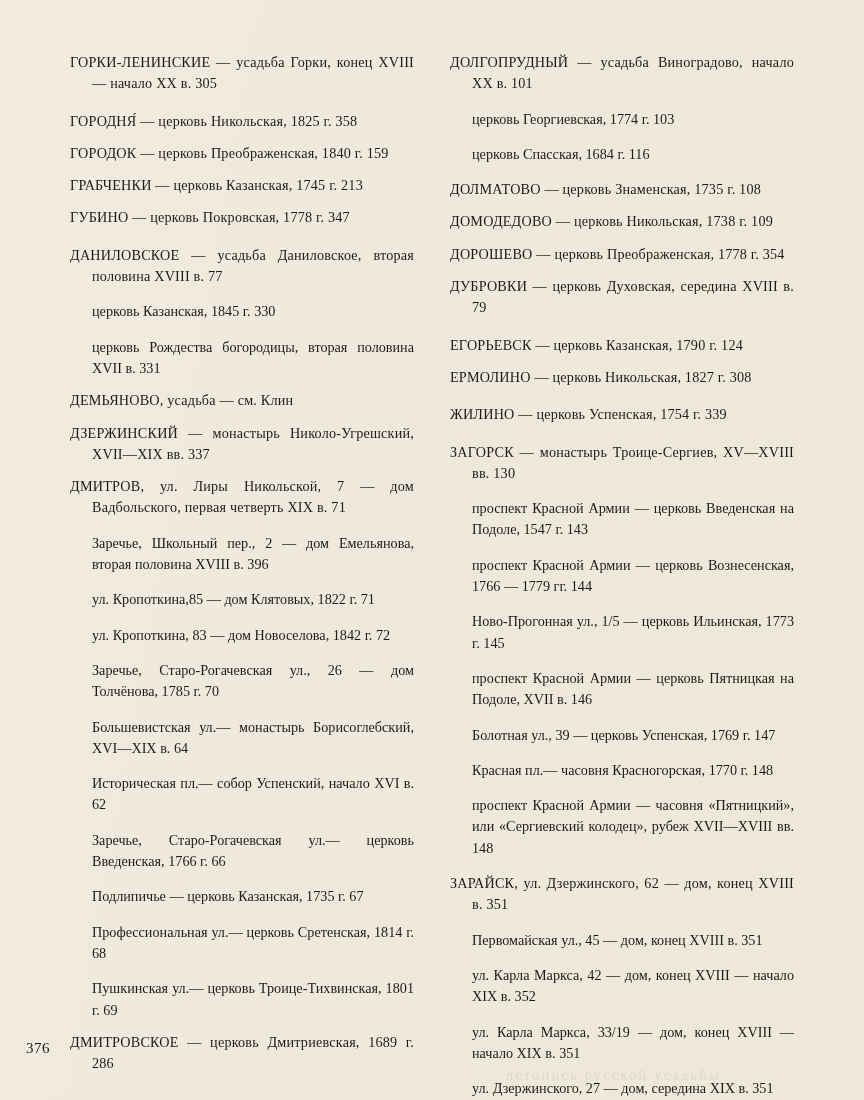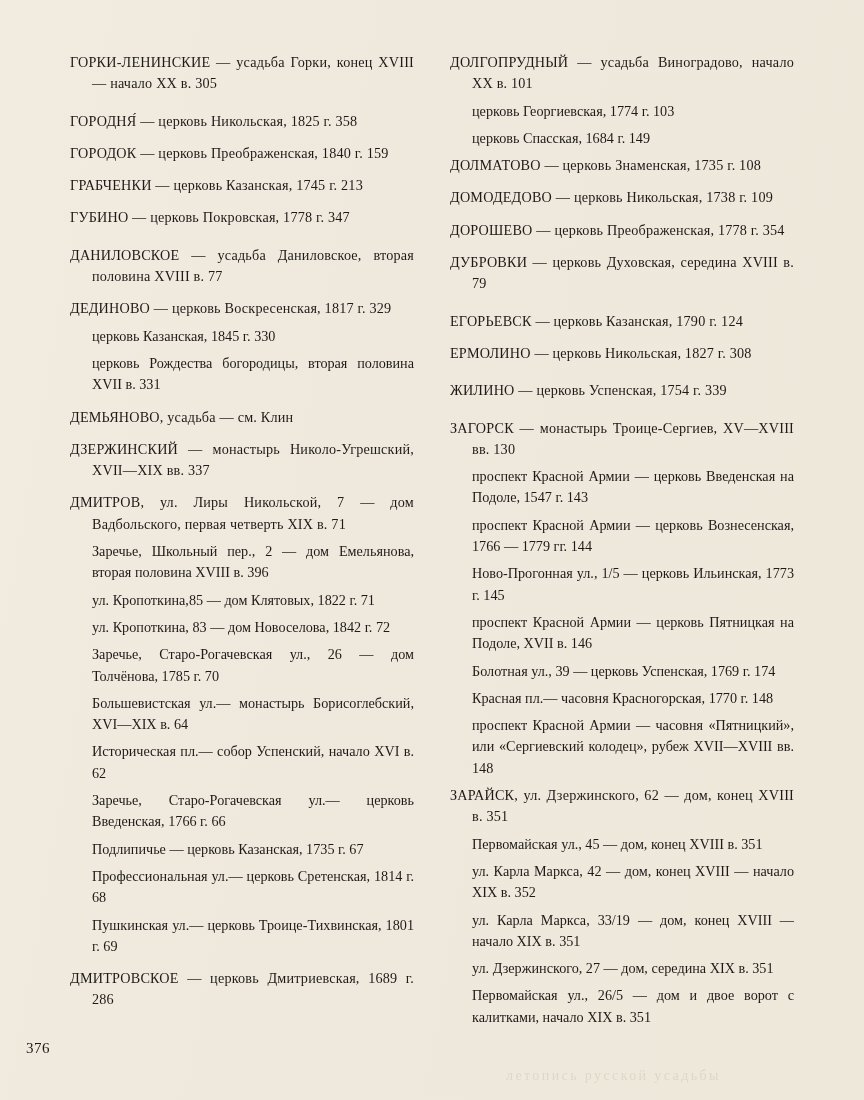--- a/index.html
+++ b/index.html
@@ -32,21 +32,21 @@
     width: 344px;
   }
   .entry {
     margin: 0 0 0 0;
     font-size: 14.2px;
     line-height: 1.5;
     text-align: justify;
     text-justify: inter-word;
   }
   .entry + .entry {
-    margin-top: 6px;
+    margin-top: 14px;
   }
   .gap-sm { margin-top: 11px !important; }
   .gap-md { margin-top: 16px !important; }
   .head {
     letter-spacing: 0.2px;
     white-space: normal;
   }
   .sub {
     padding-left: 22px;
     text-indent: 0;
@@ -80,55 +80,54 @@
 
 <div class="page">
   <div class="columns">
     <div class="col" id="col-0">
         <div class="entry head hang">ГОРКИ-ЛЕНИНСКИЕ — усадьба Горки, конец XVIII — начало XX в. 305</div>
         <div class="entry head hang gap-md">ГОРОДНЯ́ — церковь Никольская, 1825 г. 358</div>
         <div class="entry head hang gap-sm">ГОРОДОК — церковь Преображенская, 1840 г. 159</div>
         <div class="entry head hang gap-sm">ГРАБЧЕНКИ — церковь Казанская, 1745 г. 213</div>
         <div class="entry head hang gap-sm">ГУБИНО — церковь Покровская, 1778 г. 347</div>
         <div class="entry head hang gap-md">ДАНИЛОВСКОЕ — усадьба Даниловское, вторая половина XVIII в. 77</div>
-        <div class="entry head hang gap-sm">ДЕДИНОВО — церковь Воскресенская, 1817 г. 329</div>
         <div class="entry sub">церковь Казанская, 1845 г. 330</div>
         <div class="entry sub">церковь Рождества богородицы, вторая половина XVII в. 331</div>
         <div class="entry head hang gap-sm">ДЕМЬЯНОВО, усадьба — см. Клин</div>
         <div class="entry head hang gap-sm">ДЗЕРЖИНСКИЙ — монастырь Николо-Угрешский, XVII—XIX вв. 337</div>
         <div class="entry head hang gap-sm">ДМИТРОВ, ул. Лиры Никольской, 7 — дом Вадбольского, первая четверть XIX в. 71</div>
         <div class="entry sub">Заречье, Школьный пер., 2 — дом Емельянова, вторая половина XVIII в. 396</div>
         <div class="entry sub">ул. Кропоткина,85 — дом Клятовых, 1822 г. 71</div>
         <div class="entry sub">ул. Кропоткина, 83 — дом Новоселова, 1842 г. 72</div>
         <div class="entry sub">Заречье, Старо-Рогачевская ул., 26 — дом Толчёнова, 1785 г. 70</div>
         <div class="entry sub">Большевистская ул.— монастырь Борисоглебский, XVI—XIX в. 64</div>
         <div class="entry sub">Историческая пл.— собор Успенский, начало XVI в. 62</div>
         <div class="entry sub">Заречье, Старо-Рогачевская ул.— церковь Введенская, 1766 г. 66</div>
         <div class="entry sub">Подлипичье — церковь Казанская, 1735 г. 67</div>
         <div class="entry sub">Профессиональная ул.— церковь Сретенская, 1814 г. 68</div>
         <div class="entry sub">Пушкинская ул.— церковь Троице-Тихвинская, 1801 г. 69</div>
         <div class="entry head hang gap-sm">ДМИТРОВСКОЕ — церковь Дмитриевская, 1689 г. 286</div>
       </div>
     <div class="col" id="col-1">
         <div class="entry head hang">ДОЛГОПРУДНЫЙ — усадьба Виноградово, начало XX в. 101</div>
         <div class="entry sub">церковь Георгиевская, 1774 г. 103</div>
-        <div class="entry sub">церковь Спасская, 1684 г. 149</div>
+        <div class="entry sub">церковь Спасская, 1684 г. 116</div>
         <div class="entry head hang">ДОЛМАТОВО — церковь Знаменская, 1735 г. 108</div>
         <div class="entry head hang gap-sm">ДОМОДЕДОВО — церковь Никольская, 1738 г. 109</div>
         <div class="entry head hang gap-sm">ДОРОШЕВО — церковь Преображенская, 1778 г. 354</div>
         <div class="entry head hang gap-sm">ДУБРОВКИ — церковь Духовская, середина XVIII в. 79</div>
         <div class="entry head hang gap-md">ЕГОРЬЕВСК — церковь Казанская, 1790 г. 124</div>
         <div class="entry head hang gap-sm">ЕРМОЛИНО — церковь Никольская, 1827 г. 308</div>
         <div class="entry head hang gap-md">ЖИЛИНО — церковь Успенская, 1754 г. 339</div>
         <div class="entry head hang gap-md">ЗАГОРСК — монастырь Троице-Сергиев, XV—XVIII вв. 130</div>
         <div class="entry sub">проспект Красной Армии — церковь Введенская на Подоле, 1547 г. 143</div>
         <div class="entry sub">проспект Красной Армии — церковь Вознесенская, 1766 — 1779 гг. 144</div>
         <div class="entry sub">Ново-Прогонная ул., 1/5 — церковь Ильинская, 1773 г. 145</div>
         <div class="entry sub">проспект Красной Армии — церковь Пятницкая на Подоле, XVII в. 146</div>
-        <div class="entry sub">Болотная ул., 39 — церковь Успенская, 1769 г. 174</div>
+        <div class="entry sub">Болотная ул., 39 — церковь Успенская, 1769 г. 147</div>
         <div class="entry sub">Красная пл.— часовня Красногорская, 1770 г. 148</div>
         <div class="entry sub">проспект Красной Армии — часовня «Пятницкий», или «Сергиевский колодец», рубеж XVII—XVIII вв. 148</div>
         <div class="entry head hang">ЗАРАЙСК, ул. Дзержинского, 62 — дом, конец XVIII в. 351</div>
         <div class="entry sub">Первомайская ул., 45 — дом, конец XVIII в. 351</div>
         <div class="entry sub">ул. Карла Маркса, 42 — дом, конец XVIII — начало XIX в. 352</div>
         <div class="entry sub">ул. Карла Маркса, 33/19 — дом, конец XVIII — начало XIX в. 351</div>
         <div class="entry sub">ул. Дзержинского, 27 — дом, середина XIX в. 351</div>
         <div class="entry sub">Первомайская ул., 26/5 — дом и двое ворот с калитками, начало XIX в. 351</div>
       </div>
   </div>

